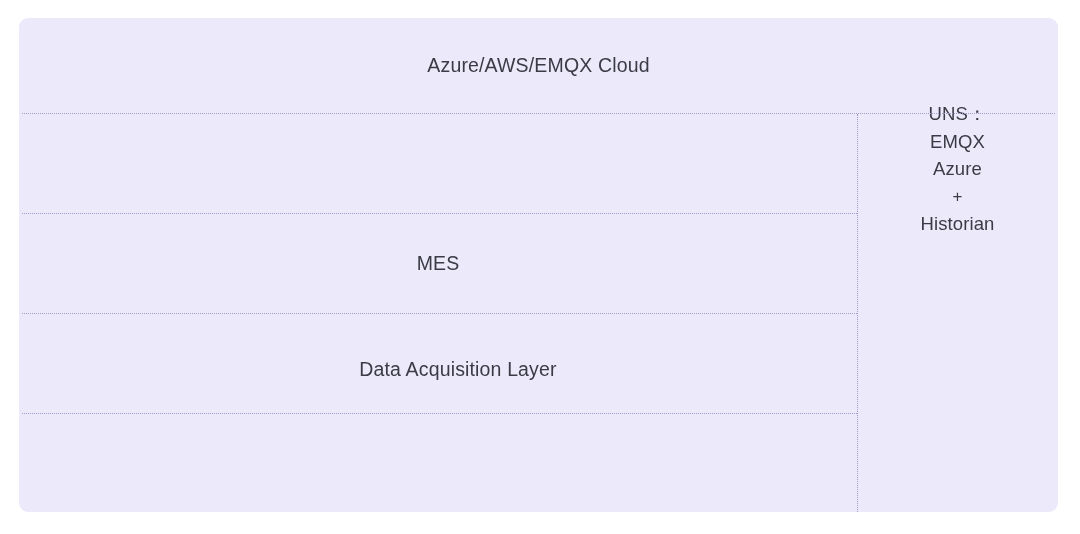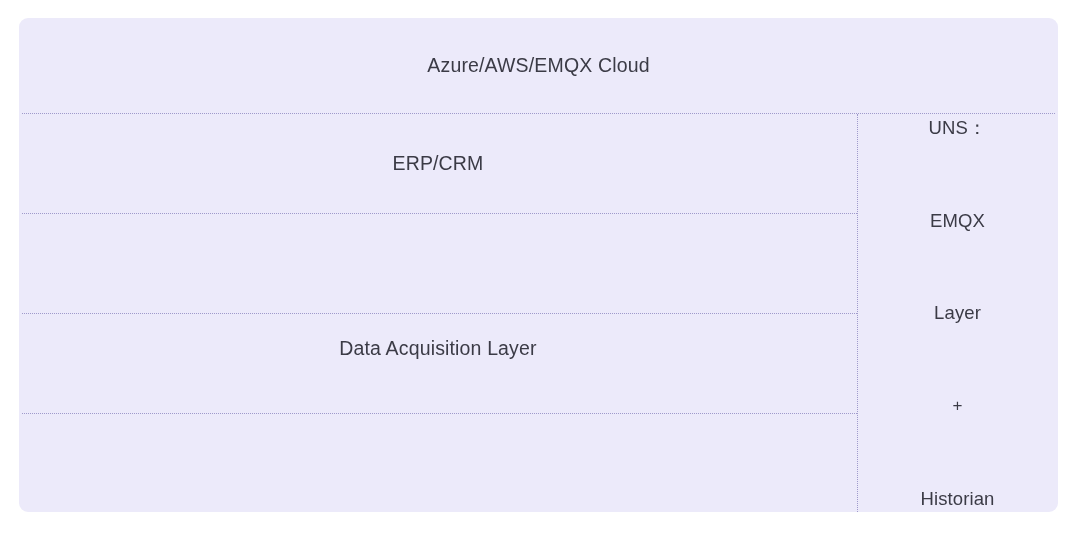--- a/index.html
+++ b/index.html
@@ -70,37 +70,37 @@
     justify-content: center;
     color: #3b3b46;
     font-size: 19.5px;
     letter-spacing: .15px;
     white-space: nowrap;
   }
 
   .row-cloud { top: 0px;   height: 95px; }
   .row-erp   { top: 95px;  height: 100px; }
   .row-mes   { top: 195px; height: 100px; }
-  .row-daq   { top: 280px; height: 100px; }
+  .row-daq   { top: 301px; height: 100px; padding-left: 20px; }
   .row-plc   { top: 395px; height: 99px; }
 
   
   .row-cloud { width: 1039px; }
 
   
   .uns-col {
     position: absolute;
     left: 838px;
-    top: 96px;
+    top: 82px;
     width: 201px;
     height: 398px;
     display: flex;
     flex-direction: column;
     align-items: center;
-    justify-content: space-between;
+    justify-content: flex-start;
   }
   .uns-line {
     color: #3b3b46;
     font-size: 18.5px;
     line-height: 27.5px;
     text-align: center;
     white-space: nowrap;
     letter-spacing: .1px;
   }
   .uns-line.plus {
@@ -110,34 +110,34 @@
 </head>
 <body>
 
 <div id="stage">
   <div class="panel">
 
     <div class="row-label row-cloud">
       <span>Azure/AWS/EMQX Cloud</span>
     </div>
 
-    <div class="row-label row-erp">
-      <span>ERP/CRM</span>
+
+    <div class="row-label row-mes">
+      <span>MES</span>
     </div>
-
 
     <div class="row-label row-daq">
       <span>Data Acquisition Layer</span>
     </div>
 
 
     <div class="uns-col">
       <div class="uns-line">UNS：</div>
       <div class="uns-line">EMQX</div>
-      <div class="uns-line">Layer</div>
+      <div class="uns-line">Azure</div>
       <div class="uns-line plus">+</div>
       <div class="uns-line">Historian</div>
     </div>
 
     <div class="hdiv full hdiv-1"></div>
     <div class="hdiv left hdiv-2"></div>
     <div class="hdiv left hdiv-3"></div>
     <div class="hdiv left hdiv-4"></div>
     <div class="vdiv"></div>
 

